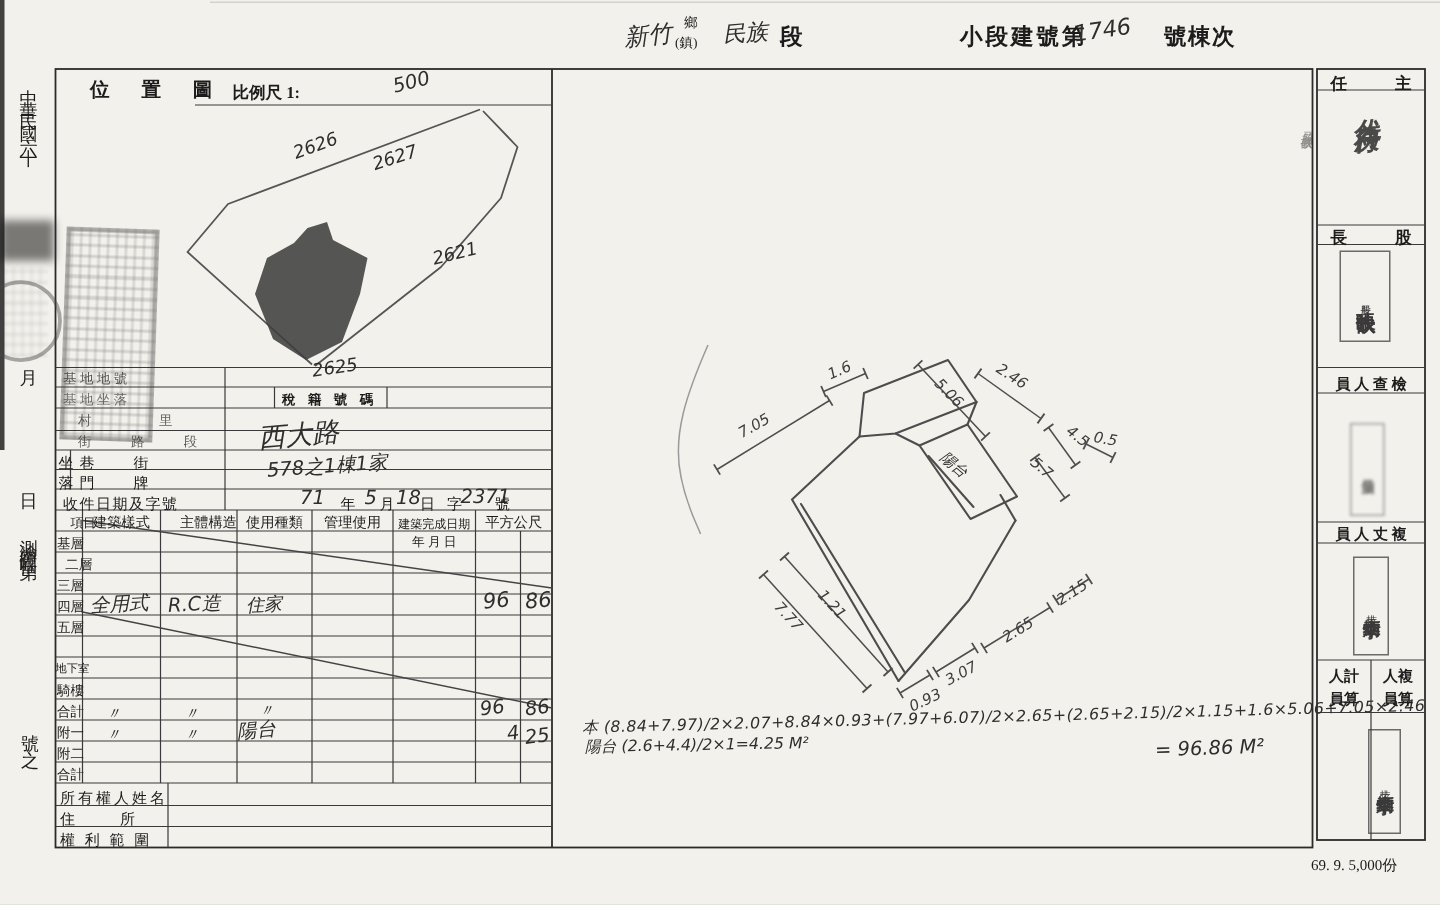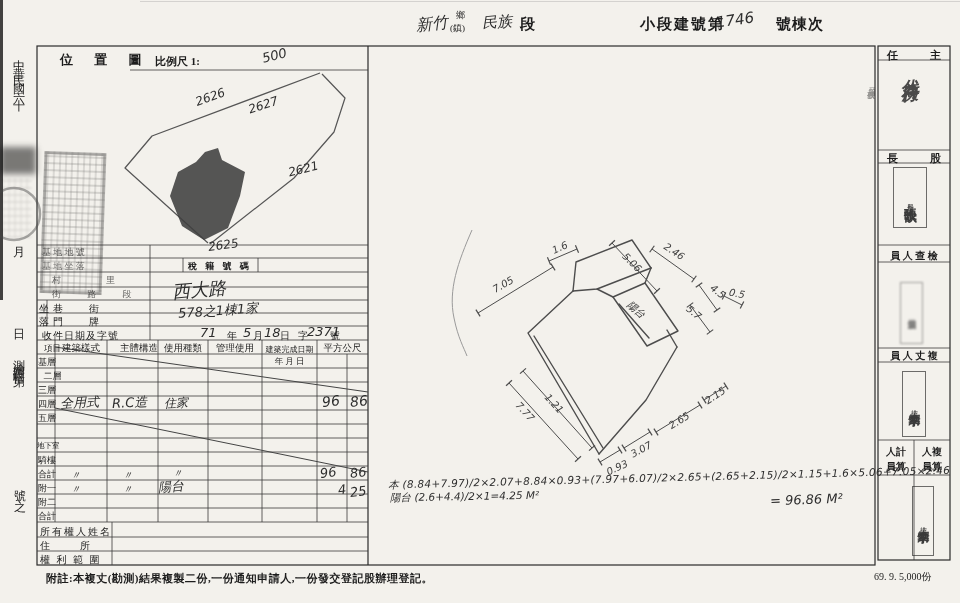--- a/index.html
+++ b/index.html
@@ -172,21 +172,21 @@
   <div class="abs hw" style="left:200px;top:325px;font-size:13px;">71</div>
   <div class="abs p" style="left:227px;top:329px;font-size:10px;">年</div>
   <div class="abs hw" style="left:243px;top:325px;font-size:13px;">5</div>
   <div class="abs p" style="left:253px;top:329px;font-size:10px;">月</div>
   <div class="abs hw" style="left:264px;top:325px;font-size:13px;">18</div>
   <div class="abs p" style="left:280px;top:329px;font-size:10px;">日</div>
   <div class="abs p" style="left:298px;top:329px;font-size:10px;">字</div>
   <div class="abs hw" style="left:307px;top:324px;font-size:13px;">2371</div>
   <div class="abs p" style="left:330px;top:329px;font-size:10px;">號</div>
 
-  <div class="abs p lbl" style="left:38px;top:343px;width:23px;font-size:8.5px;text-align:right;">項目</div>
+  <div class="abs p lbl" style="left:38px;top:343px;width:35px;font-size:8.5px;text-align:center;">項目</div>
   <div class="abs p lbl" style="left:55px;top:342px;width:52px;font-size:9.5px;text-align:center;">建築樣式</div>
   <div class="abs p lbl" style="left:107px;top:342px;width:51px;font-size:9.5px;text-align:right;">主體構造</div>
   <div class="abs p lbl" style="left:158px;top:342px;width:50px;font-size:9.5px;text-align:center;">使用種類</div>
   <div class="abs p lbl" style="left:208px;top:342px;width:54px;font-size:9.5px;text-align:center;">管理使用</div>
   <div class="abs p lbl" style="left:262px;top:344px;width:55px;font-size:8px;text-align:center;">建築完成日期</div>
   <div class="abs p lbl" style="left:317px;top:342px;width:51px;font-size:9.5px;text-align:center;">平方公尺</div>
   <div class="abs p lbl" style="left:262px;top:356px;width:55px;font-size:8.5px;text-align:center;">年 月 日</div>
 
   <div class="abs p lbl" style="left:38px;top:356px;width:17px;font-size:9px;text-align:center;">基層</div>
   <div class="abs p lbl" style="left:38px;top:370px;width:29px;font-size:9px;text-align:center;">二層</div>
@@ -275,16 +275,15 @@
   </div>
   <div class="abs p" style="left:914px;top:444px;width:36px;font-size:10px;font-weight:bold;text-align:center;line-height:15px;">
     <div>人複</div>
     <div>員算</div>
   </div>
   <div class="abs stampbox" style="left:912px;top:486px;width:22px;height:70px;">
     <span class="v" style="font-size:7px;">技士</span>
     <span class="v" style="font-size:12px;font-weight:bold;">李炳泰</span>
   </div>
 
-  <div class="abs p lbl" style="left:46px;top:571px;font-size:11px;font-weight:bold;letter-spacing:.5px;">附註:本複丈(勘測)結果複製二份,一份通知申請人,一份發交登記股辦理登記。</div>
   <div class="abs p lbl" style="left:874px;top:570px;font-size:10px;">69. 9. 5,000份</div>
 
 </div>
 
 </body></html>

